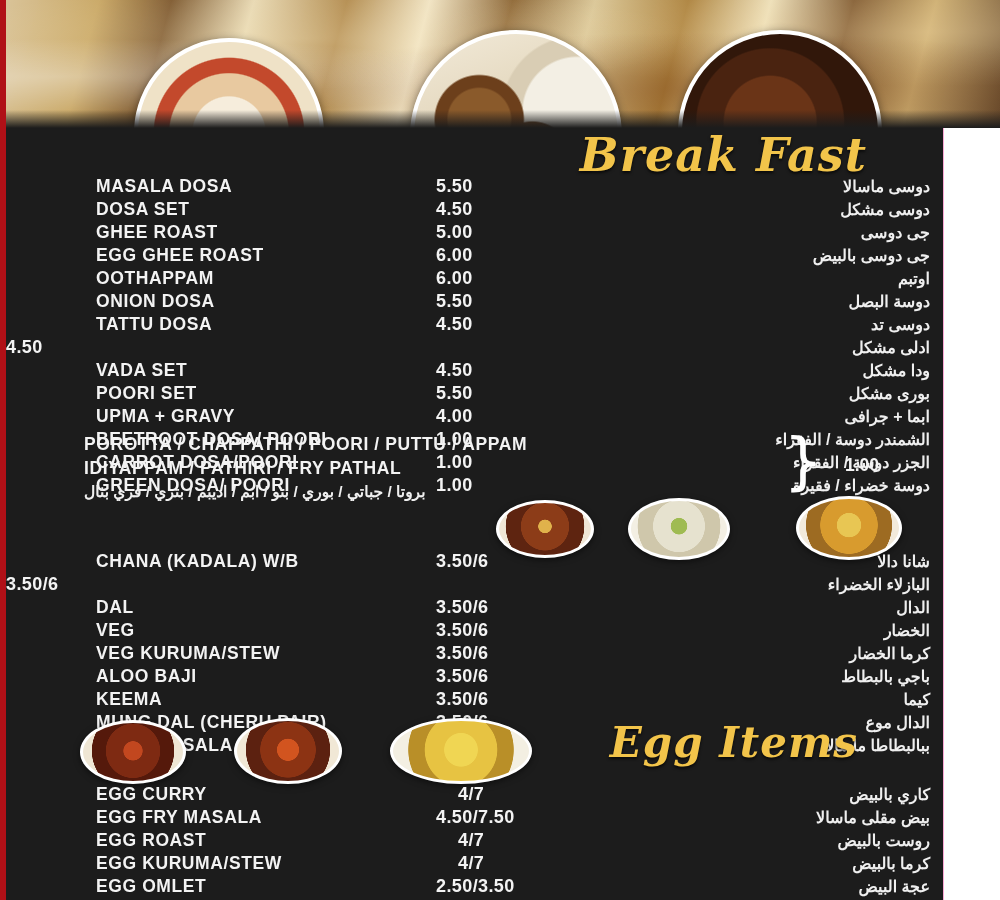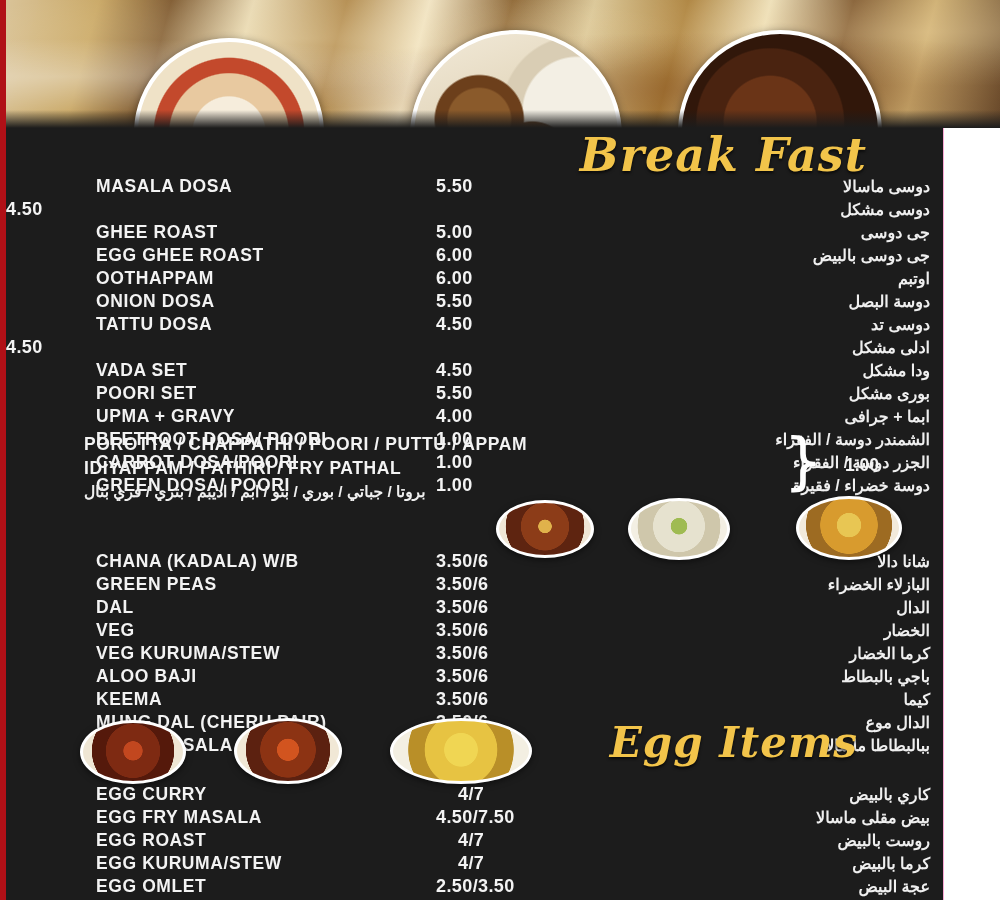--- a/index.html
+++ b/index.html
@@ -80,20 +80,21 @@
 
   <div class="script sec-title" style="right:76px;top:132px;">Break Fast</div>
 
   <div class="menu" style="top:175px;">
     <div class="row">
       <div class="name">MASALA DOSA</div>
       <div class="price">5.50</div>
       <div class="ar">دوسى ماسالا</div>
     </div>
     <div class="row">
+      <div class="name">DOSA SET</div>
       <div class="price">4.50</div>
       <div class="ar">دوسى مشكل</div>
     </div>
     <div class="row">
       <div class="name">GHEE ROAST</div>
       <div class="price">5.00</div>
       <div class="ar">جى دوسى</div>
     </div>
     <div class="row">
       <div class="name">EGG GHEE ROAST</div>
@@ -164,21 +165,20 @@
   <div class="food f-curry2" style="left:622px;top:498px;width:96px;height:56px;border-radius:50%;"></div>
   <div class="food f-curry3" style="left:790px;top:496px;width:100px;height:58px;border-radius:50%;"></div>
 
   <div class="menu" style="top:550px;">
     <div class="row">
       <div class="name">CHANA (KADALA) W/B</div>
       <div class="price">3.50/6</div>
       <div class="ar">شانا دالا</div>
     </div>
     <div class="row">
-      <div class="name">GREEN PEAS</div>
       <div class="price">3.50/6</div>
       <div class="ar">البازلاء الخضراء</div>
     </div>
     <div class="row">
       <div class="name">DAL</div>
       <div class="price">3.50/6</div>
       <div class="ar">الدال</div>
     </div>
     <div class="row">
       <div class="name">VEG</div>

